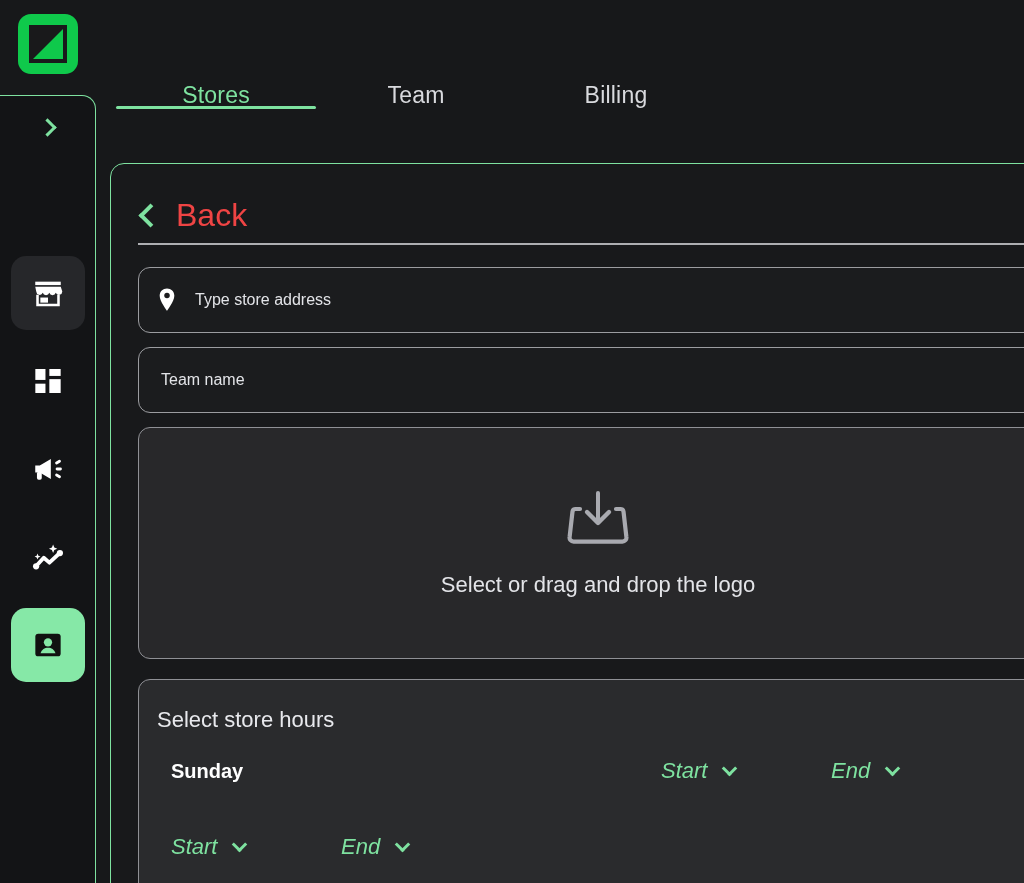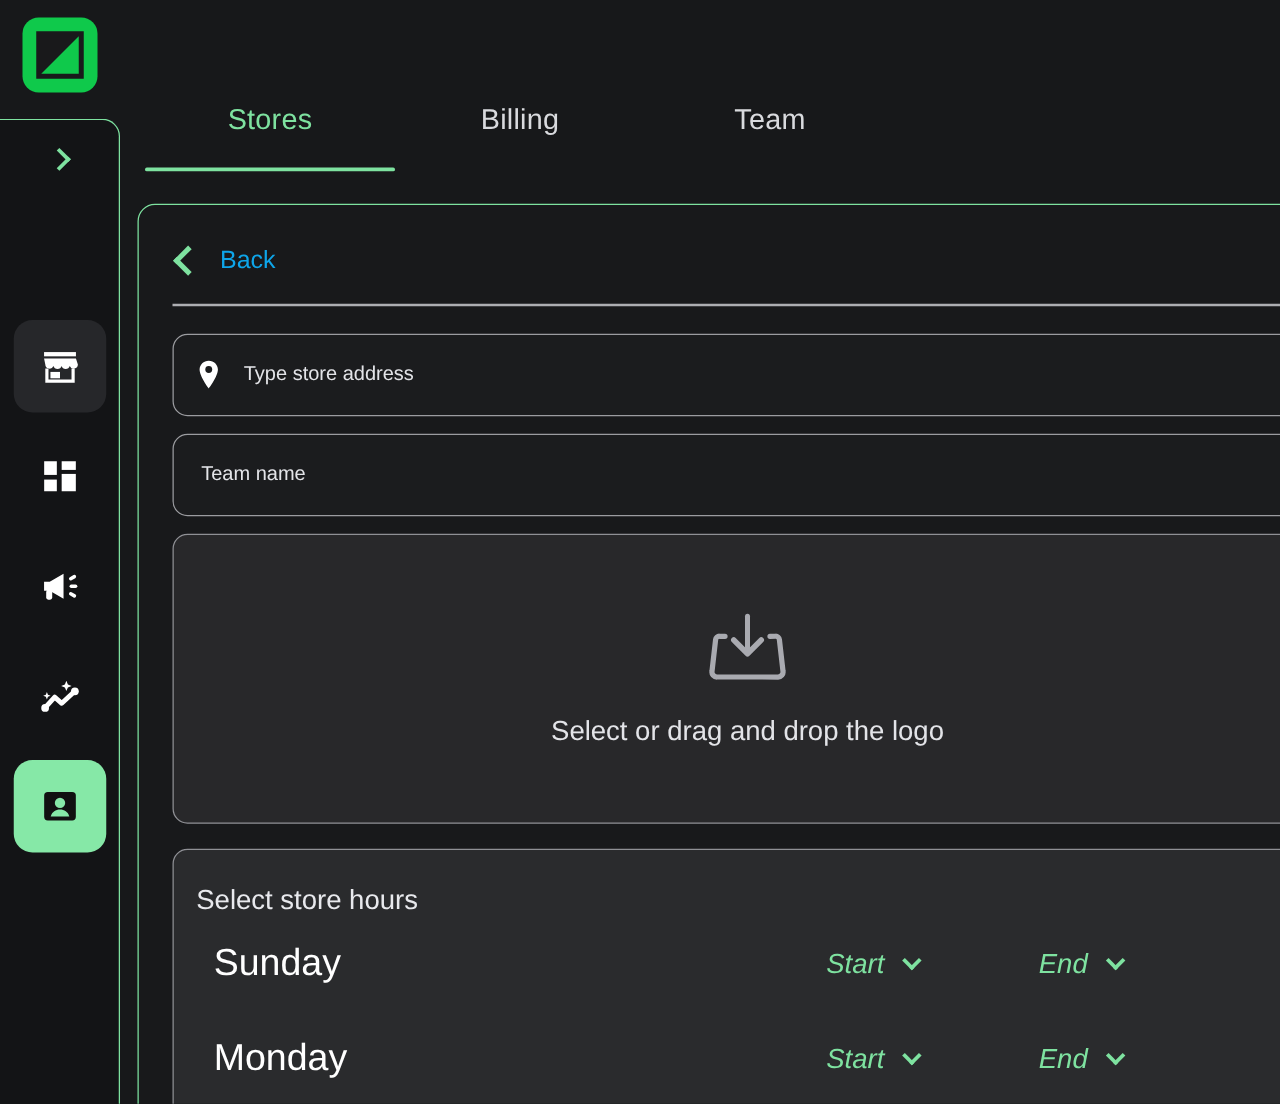--- a/index.html
+++ b/index.html
@@ -67,21 +67,21 @@
 
   
   .tabs {
     position: absolute; left: 116px; top: 82px;
     display: flex;
   }
   .tab {
     position: relative;
     width: 200px; text-align: center;
     font-size: 23px; color: #d9dade;
-    padding-bottom: 28px; cursor: pointer;
+    cursor: pointer;
     letter-spacing: .2px;
   }
   .tab.active { color: #7ee2a0; }
   .tab.active::after {
     content: ""; position: absolute;
     left: 0; bottom: 0; width: 200px; height: 3.5px;
     background: #7ee2a0; border-radius: 2px;
   }
 
   
@@ -98,21 +98,21 @@
     display: flex; align-items: center; gap: 17px;
     cursor: pointer;
   }
   .chev-left {
     width: 17px; height: 17px;
     border-left: 4.2px solid #7ee2a0;
     border-bottom: 4.2px solid #7ee2a0;
     transform: rotate(45deg);
     margin-left: 4px;
   }
-  .back-label { font-size: 20px; color: #0ea5e9; }
+  .back-label { font-size: 32px; color: #ef4444; }
   .divider {
     position: absolute; left: 27px; top: 79px;
     width: 920px; height: 2px; background: #adaeb2;
   }
 
   .field {
     position: absolute; left: 27px;
     width: 920px; height: 66px;
     background: #1b1c1e;
     border: 1.5px solid #9b9ca0;
@@ -148,21 +148,21 @@
   }
   .hours-title {
     font-size: 22px; color: #e8e9ed;
     padding-left: 18px;
   }
   .day-row {
     display: flex; align-items: center;
     height: 76px; padding: 0 0 0 32px;
   }
   .day-name {
-    font-size: 30px; font-weight: normal; color: #ffffff;
+    font-size: 20px; font-weight: bold; color: #ffffff;
     width: 490px;
   }
   .time-sel {
     display: flex; align-items: center; gap: 17px;
     cursor: pointer; width: 170px;
   }
   .time-sel .lbl { font-size: 22px; color: #7ee2a0; font-style: italic; }
   .chev-down {
     width: 11px; height: 11px;
     border-right: 3.4px solid #7ee2a0;
@@ -236,24 +236,24 @@
       </div>
 
     </div>
   </nav>
 
   <div class="tabs">
     <div class="tab active">
       <span>Stores</span>
     </div>
     <div class="tab">
+      <span>Team</span>
+    </div>
+    <div class="tab">
       <span>Billing</span>
-    </div>
-    <div class="tab">
-      <span>Team</span>
     </div>
   </div>
 
   <section class="panel">
 
     <div class="back-row">
       <span class="chev-left"></span>
       <span class="back-label">Back</span>
     </div>
 
@@ -289,21 +289,20 @@
           <span class="lbl">Start</span>
           <span class="chev-down"></span>
         </div>
         <div class="time-sel">
           <span class="lbl">End</span>
           <span class="chev-down"></span>
         </div>
       </div>
 
       <div class="day-row">
-        <span class="day-name">Monday</span>
         <div class="time-sel">
           <span class="lbl">Start</span>
           <span class="chev-down"></span>
         </div>
         <div class="time-sel">
           <span class="lbl">End</span>
           <span class="chev-down"></span>
         </div>
       </div>
 

